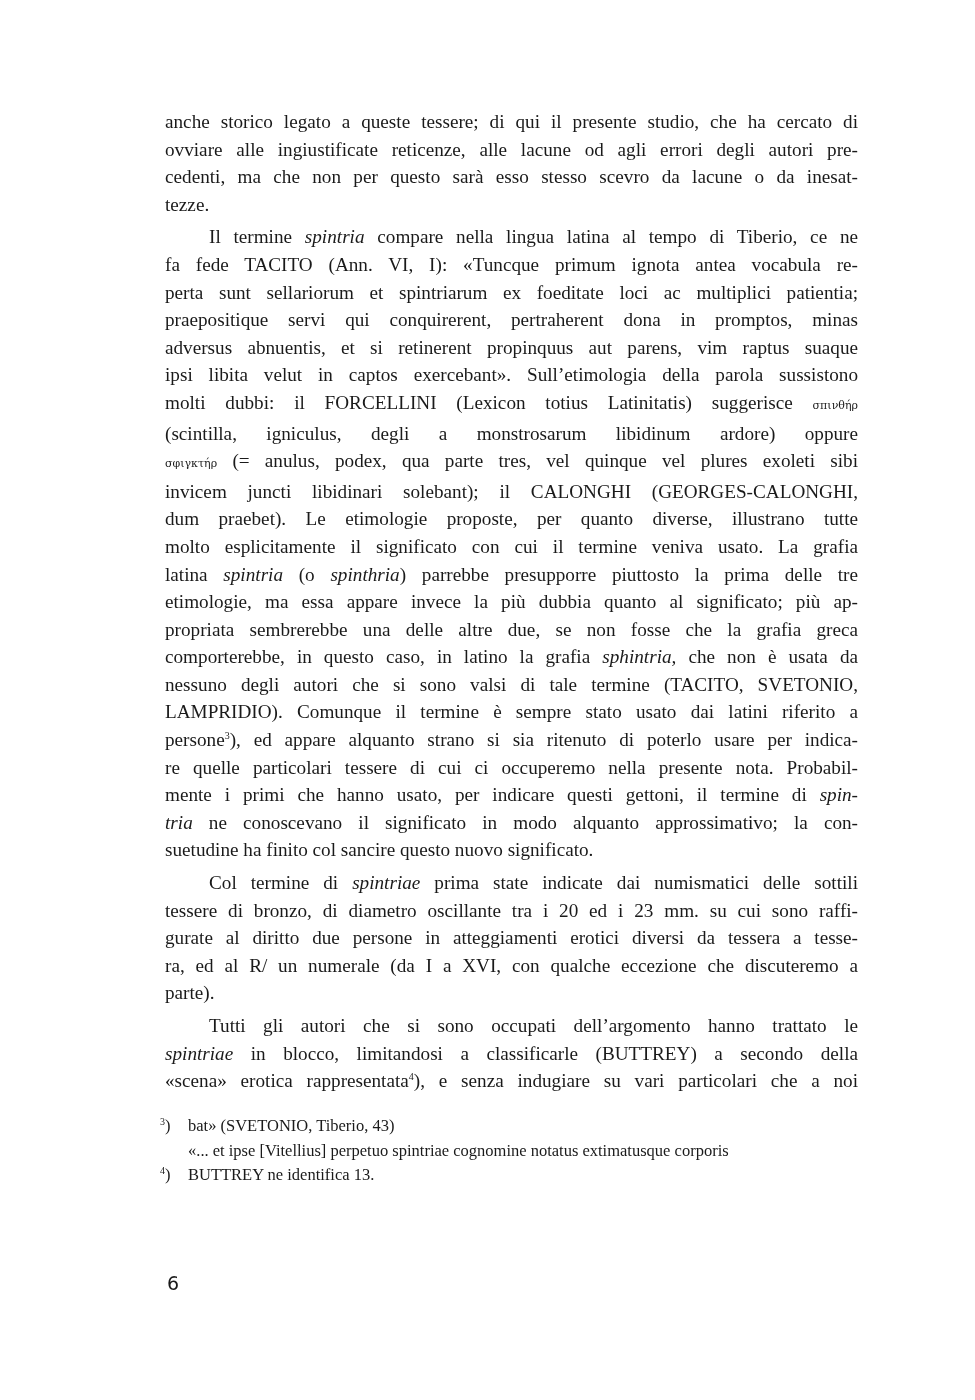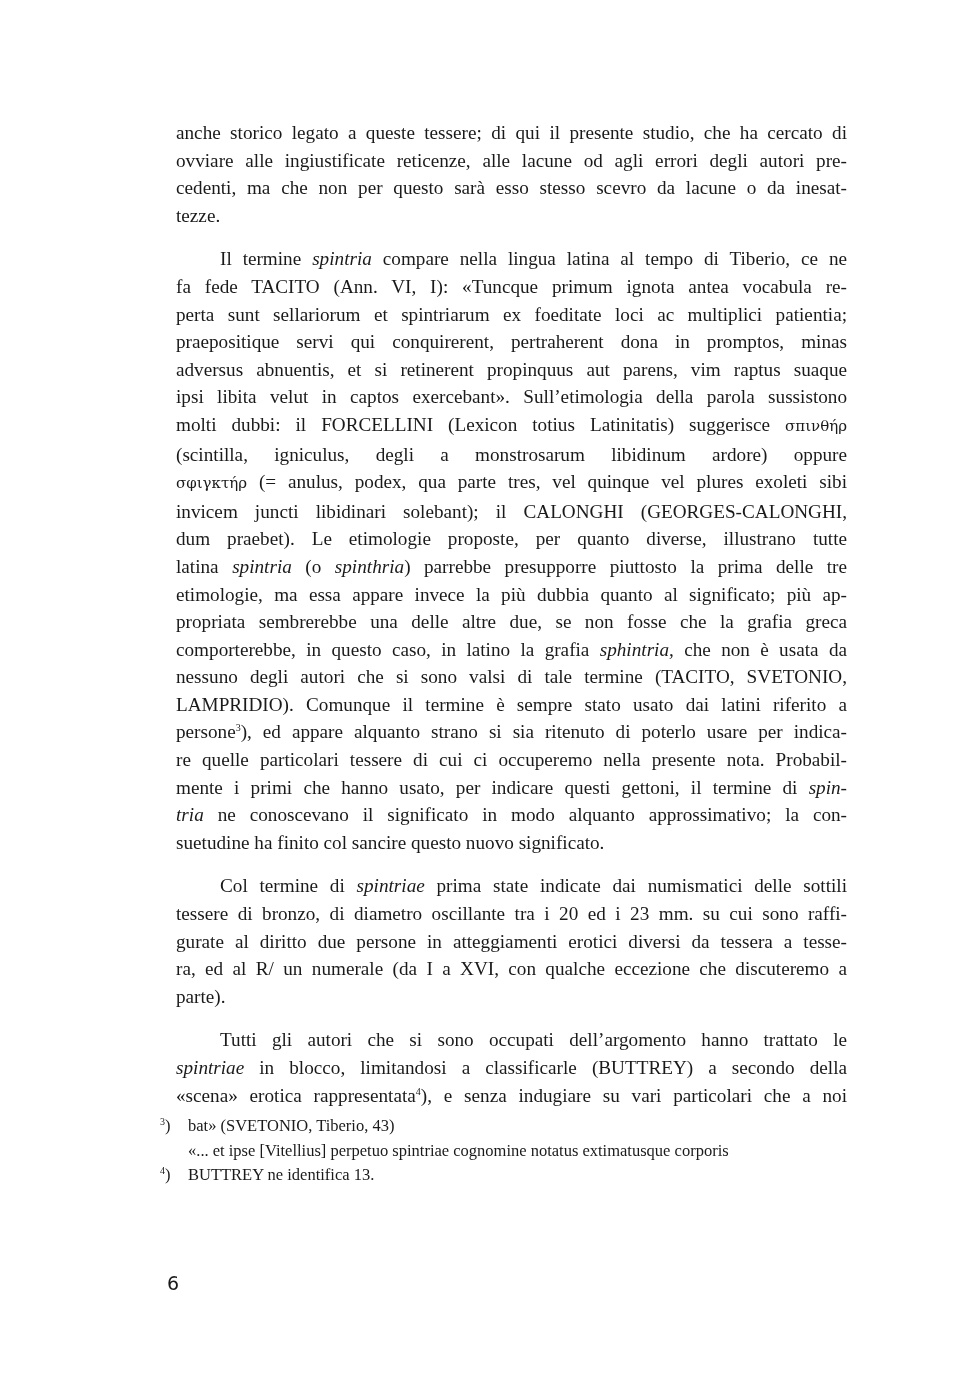--- a/index.html
+++ b/index.html
@@ -2,27 +2,27 @@
 <html><head>
 <meta charset="utf-8">
 <style>
   html, body { margin: 0; padding: 0; }
   body {
     width: 975px; height: 1400px; background: #ffffff; position: relative; overflow: hidden;
     font-family: "Liberation Serif", "DejaVu Serif", serif; color: #1a1a1a;
   }
   .page { position: absolute; left: 160px; top: 103px; width: 703px; }
   .main p {
-    margin: 16px; font-size: 19.2px; line-height: 27.6px; text-align: justify;
+    margin: 5px; font-size: 19.2px; line-height: 27.6px; text-align: justify;
     hyphens: manual;
   }
   .main .line { display: block; text-align: justify; text-align-last: justify; white-space: nowrap; }
   .main .line.last { text-align-last: left; }
   em { font-style: italic; }
-  .greek { font-size: 15px; font-family: "DejaVu Serif", serif; }
+  .greek { font-size: 11px; font-family: "DejaVu Serif", serif; }
   .notes { position: absolute; left: 160px; top: 1114px; width: 703px; font-size: 16.5px; line-height: 24.5px; }
   .note { display: flex; }
   .note .mark { width: 28px; flex: 0 0 28px; }
   .note .body { flex: 1; }
   .note .l { display: block; white-space: nowrap; }
   sup { font-size: 10px; vertical-align: super; line-height: 0; }
   .pagenum { position: absolute; left: 167px; top: 1272px; font-family: "DejaVu Sans", sans-serif; font-size: 19px; }
 </style>
 </head>
 <body>
@@ -39,20 +39,21 @@
     <span class="line">fa fede TACITO (Ann. VI, I): «Tuncque primum ignota antea vocabula re-</span>
     <span class="line">perta sunt sellariorum et spintriarum ex foeditate loci ac multiplici patientia;</span>
     <span class="line">praepositique servi qui conquirerent, pertraherent dona in promptos, minas</span>
     <span class="line">adversus abnuentis, et si retinerent propinquus aut parens, vim raptus suaque</span>
     <span class="line">ipsi libita velut in captos exercebant». Sull’etimologia della parola sussistono</span>
     <span class="line"><span>molti dubbi: il FORCELLINI (Lexicon totius Latinitatis) suggerisce </span><span class="greek">σπινθήρ</span></span>
     <span class="line">(scintilla, igniculus, degli a monstrosarum libidinum ardore) oppure</span>
     <span class="line"><span class="greek">σφιγκτήρ</span><span> (= anulus, podex, qua parte tres, vel quinque vel plures exoleti sibi</span></span>
     <span class="line">invicem juncti libidinari solebant); il CALONGHI (GEORGES-CALONGHI,</span>
     <span class="line">dum praebet). Le etimologie proposte, per quanto diverse, illustrano tutte</span>
+    <span class="line">molto esplicitamente il significato con cui il termine veniva usato. La grafia</span>
     <span class="line"><span>latina </span><em>spintria</em><span> (o </span><em>spinthria</em><span>) parrebbe presupporre piuttosto la prima delle tre</span></span>
     <span class="line">etimologie, ma essa appare invece la più dubbia quanto al significato; più ap-</span>
     <span class="line">propriata sembrerebbe una delle altre due, se non fosse che la grafia greca</span>
     <span class="line"><span>comporterebbe, in questo caso, in latino la grafia </span><em>sphintria,</em><span> che non è usata da</span></span>
     <span class="line">nessuno degli autori che si sono valsi di tale termine (TACITO, SVETONIO,</span>
     <span class="line">LAMPRIDIO). Comunque il termine è sempre stato usato dai latini riferito a</span>
     <span class="line"><span>persone</span><sup>3</sup><span>), ed appare alquanto strano si sia ritenuto di poterlo usare per indica-</span></span>
     <span class="line">re quelle particolari tessere di cui ci occuperemo nella presente nota. Probabil-</span>
     <span class="line"><span>mente i primi che hanno usato, per indicare questi gettoni, il termine di </span><em>spin-</em></span>
     <span class="line"><em>tria</em><span> ne conoscevano il significato in modo alquanto approssimativo; la con-</span></span>

